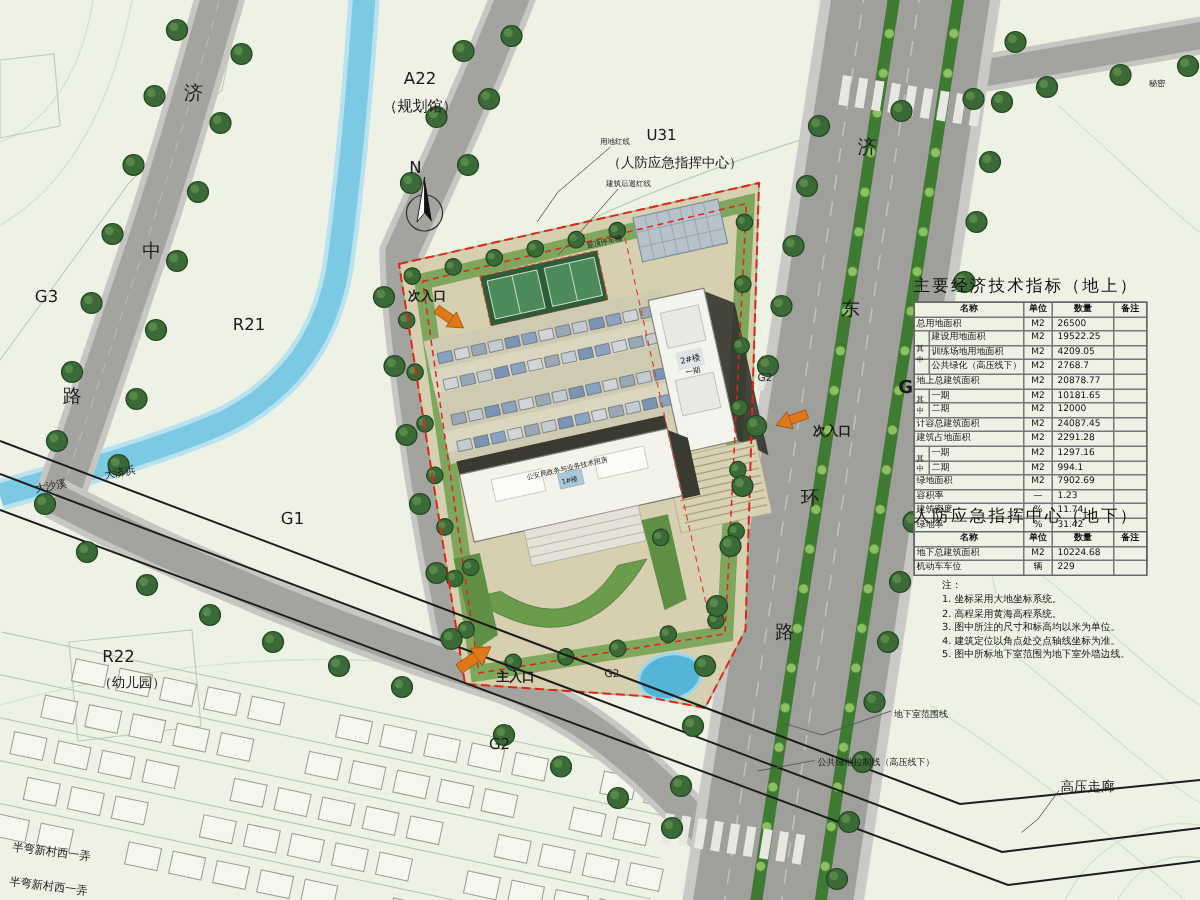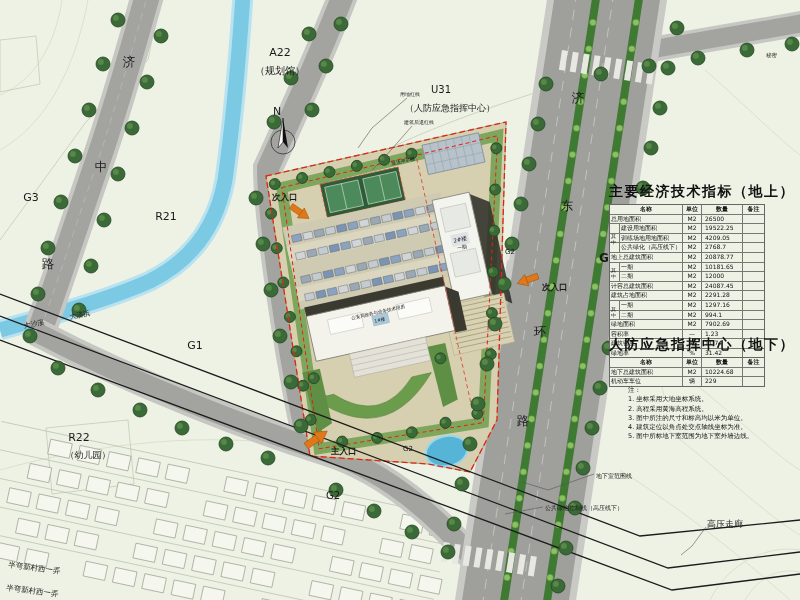--- a/index.html
+++ b/index.html
@@ -16,21 +16,21 @@
   .car{stroke:#55606b;stroke-width:.4}
   .c0{fill:#8ba3c0}.c1{fill:#d2d5d8}.c2{fill:#9aa8b5}.c3{fill:#c4cbd1}.c4{fill:#7b94b4}
   .house{fill:#f5f7ef;stroke:#9aa08f;stroke-width:.7}
   .lane{stroke:#b9c0ae;stroke-width:.7}
   .hatch{stroke:#a59c7c;stroke-width:.8}
   .ldr{stroke:#555;stroke-width:.6;fill:none}
   .hv{stroke:#1c1c1c;stroke-width:1.3;fill:none}
   .zebra rect{fill:#e8e8e3}
   
   .panel{position:absolute;color:#111}
-  .ptitle{font-size:14px;font-weight:bold;letter-spacing:1.5px;margin-bottom:3px;white-space:nowrap}
+  .ptitle{font-size:11px;font-weight:normal;letter-spacing:1.5px;margin-bottom:3px;white-space:nowrap}
   .tbl{display:grid;grid-template-columns:9px 62px 18px 40px 21px;gap:1px;background:#777;
        border:1px solid #666;width:154px;position:relative}
   .row{display:contents}
   .c{background:#eef2e5;font-size:6px;line-height:8.6px;height:8.6px;padding:0 1px;overflow:hidden;white-space:nowrap}
   .h{text-align:center;font-weight:bold}
   .n2{grid-column:1/3}
   .u{text-align:center}
   .q{padding-left:3px}
   .grp{position:absolute;left:1px;width:8px;font-size:5px;color:#111;word-break:break-all;
        display:flex;flex-direction:column;align-items:center;justify-content:center;background:transparent}

